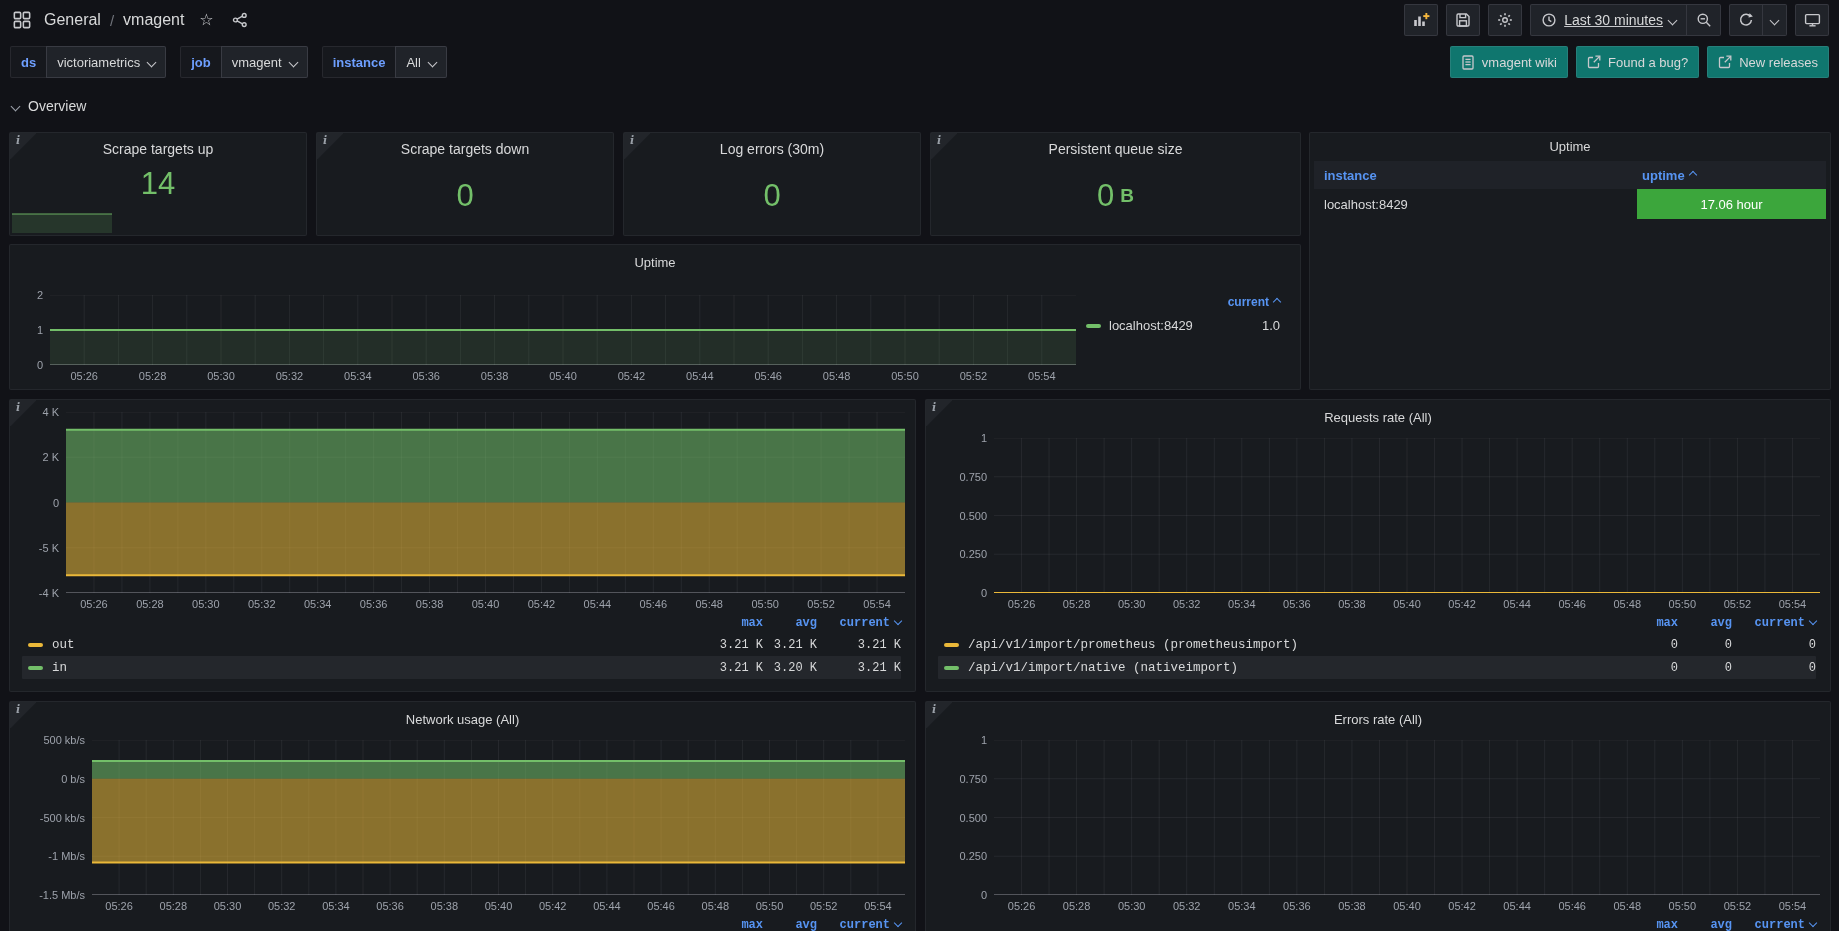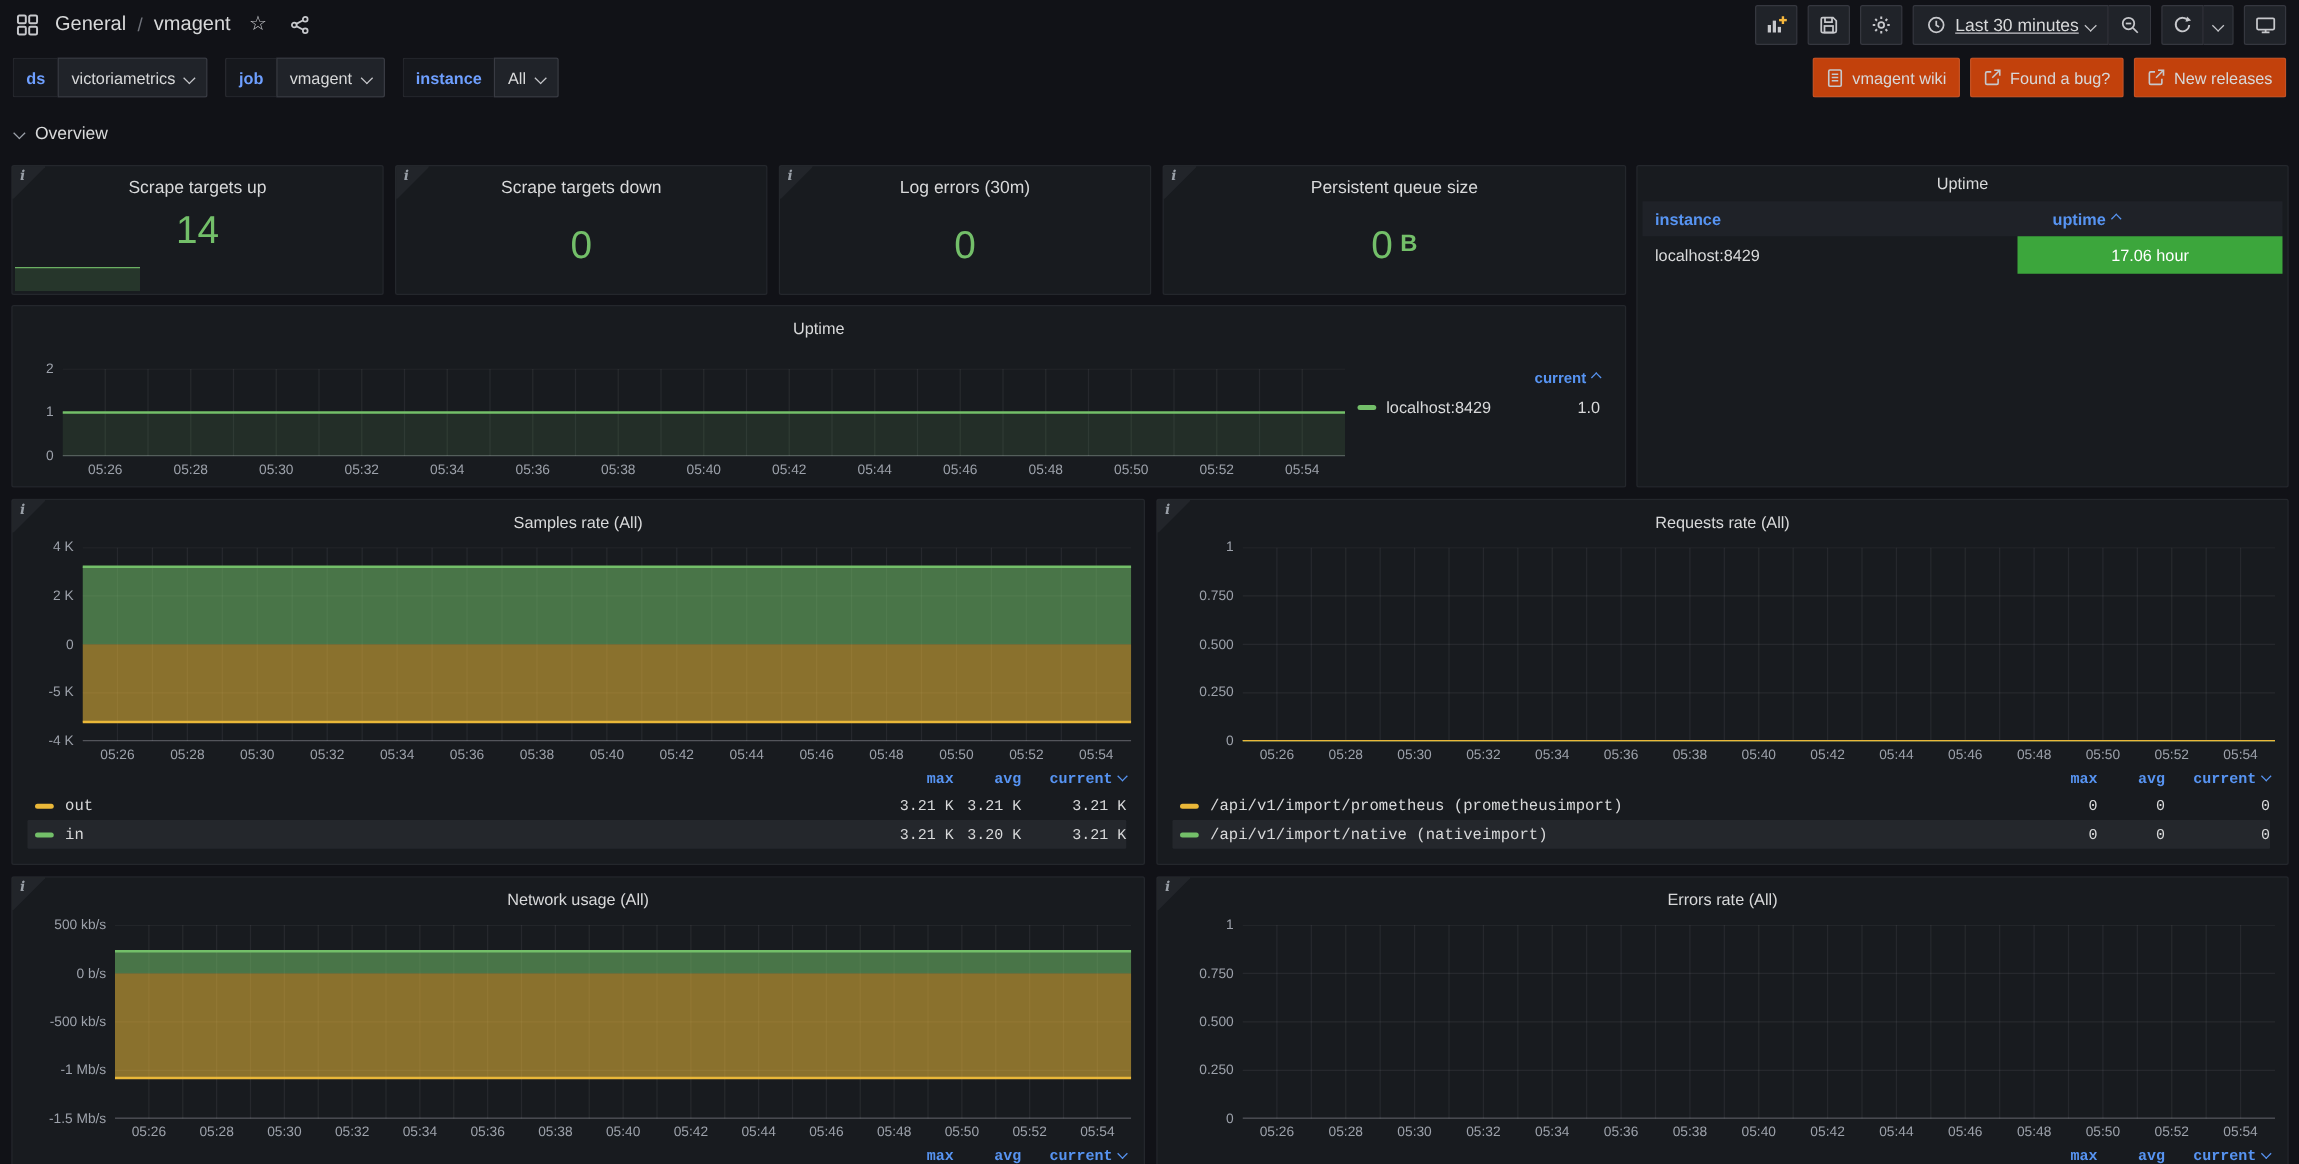--- a/index.html
+++ b/index.html
@@ -25,21 +25,21 @@
   .caret{display:inline-block;width:5px;height:5px;border-right:1.6px solid #5794F2;border-bottom:1.6px solid #5794F2;margin-left:5px;}
   .caret.down{transform:rotate(45deg);vertical-align:2px;}
   .caret.up{transform:rotate(225deg);vertical-align:-2px;}
   
   .subbar{position:absolute;left:0;top:40px;right:0;height:44px;display:flex;align-items:center;justify-content:space-between;padding:0 10px;box-sizing:border-box;}
   .vars{display:flex;align-items:center;gap:14px;}
   .var-pill{display:flex;align-items:stretch;height:32px;text-align:right;}
   .var-label{display:flex;align-items:center;padding:0 10px;background:#16181d;border:1px solid rgba(204,204,220,0.09);border-right:none;color:#6E9FFF;font-size:13px;font-weight:700;border-radius:2px 0 0 2px;}
   .var-value{display:flex;align-items:center;gap:8px;padding:0 10px;background:#202329;border:1px solid rgba(204,204,220,0.15);color:#d8d9da;font-size:13px;border-radius:0 2px 2px 0;cursor:pointer;}
   .linkbar{display:flex;align-items:center;gap:8px;}
-  .link-btn{display:flex;align-items:center;gap:7px;height:30px;padding:0 10px;background:#c2410c;border:1px solid rgba(204,204,220,0.12);border-radius:2px;font-size:13px;color:#d8d9da;cursor:pointer;}
+  .link-btn{display:flex;align-items:center;gap:7px;height:30px;padding:0 10px;background:#0f766e;border:1px solid rgba(204,204,220,0.12);border-radius:2px;font-size:13px;color:#d8d9da;cursor:pointer;}
   
   .row-header{position:absolute;left:12px;top:98px;display:flex;align-items:center;gap:9px;font-size:14px;font-weight:500;color:#d8d9da;cursor:pointer;}
   
   .panel{position:absolute;background:#181b1f;border:1px solid rgba(204,204,220,0.07);border-radius:2px;box-sizing:border-box;}
   .panel-title{height:26px;display:flex;align-items:center;justify-content:center;font-size:13px;color:#d8d9da;cursor:pointer;flex:none;}
   .info-corner{position:absolute;left:0;top:0;width:26px;height:26px;overflow:hidden;cursor:pointer;z-index:3;}
   .info-corner::before{content:'';position:absolute;left:-19px;top:-19px;width:38px;height:38px;transform:rotate(45deg);background:rgba(204,204,220,0.06);}
   .info-corner i{position:absolute;left:6px;top:1px;font:italic 700 11px "DejaVu Serif",serif;color:#9aa0a8;}
   
   .stat-panel{display:flex;flex-direction:column;align-items:center;padding-top:8px;}
@@ -48,21 +48,21 @@
   .stat-unit{font-size:19px;font-weight:700;margin-left:6px;}
   .spark{position:absolute;left:2px;right:2px;bottom:2px;height:34px;}
   
   .tbl{margin:2px 4px 0 4px;}
   .tbl-head{display:flex;align-items:center;height:28px;background:#1f2228;}
   .th{font-size:13px;font-weight:700;color:#5794F2;cursor:pointer;display:flex;align-items:center;}
   .th-instance{flex:1;padding-left:10px;}
   .th-uptime{width:192px;padding-left:8px;box-sizing:border-box;}
   .tbl-row{display:flex;align-items:stretch;height:30px;}
   .td-instance{flex:1;display:flex;align-items:center;padding-left:10px;font-size:13px;color:#d8d9da;}
-  .td-uptime{width:212px;box-sizing:border-box;}
+  .td-uptime{width:189px;box-sizing:border-box;}
   .uptime-cell{display:flex;align-items:center;justify-content:center;height:100%;background:#3CA63C;color:#fff;font-size:13px;}
   
   .graph-panel{display:flex;flex-direction:column;padding:4px 10px 6px;}
   .chart-area{flex:1;display:flex;min-height:0;margin-top:8px;}
   .ycol{position:relative;flex:none;}
   .ytick{position:absolute;right:7px;transform:translateY(-50%);font-size:11px;color:#9da2ab;white-space:nowrap;}
   .plot{position:relative;flex:1;min-width:0;}
   .plot-svg{position:absolute;left:0;top:0;width:100%;height:calc(100% - 18px);display:block;}
   .grid{stroke:rgba(204,204,220,0.08);stroke-width:1;vector-effect:non-scaling-stroke;}
   .baseline{stroke:rgba(204,204,220,0.30);stroke-width:2;vector-effect:non-scaling-stroke;}
@@ -402,21 +402,20 @@
             <span class="lgr-val">1.0</span>
           </div>
         </div>
       </div>
   </div>
 
   <div class="panel graph-panel" style="left:9px;top:399px;width:907px;height:293px;">
     <div class="info-corner">
         <i>i</i>
       </div>
-    <div class="panel-title">Samples rate (All)</div>
     <div class="chart-area">
         <div class="ycol" style="width: 46px;">
           <span class="ytick" style="top: calc(100% - 18px);">-4 K</span>
           <span class="ytick" style="top: calc(75% - 13.5px);">-5 K</span>
           <span class="ytick" style="top: calc(50% - 9px);">0</span>
           <span class="ytick" style="top: calc(25% - 4.5px);">2 K</span>
           <span class="ytick" style="top: calc(0% + 0px);">4 K</span>
         </div>
         <div class="plot">
           <svg viewBox="0 0 1000 300" preserveAspectRatio="none" class="plot-svg">

